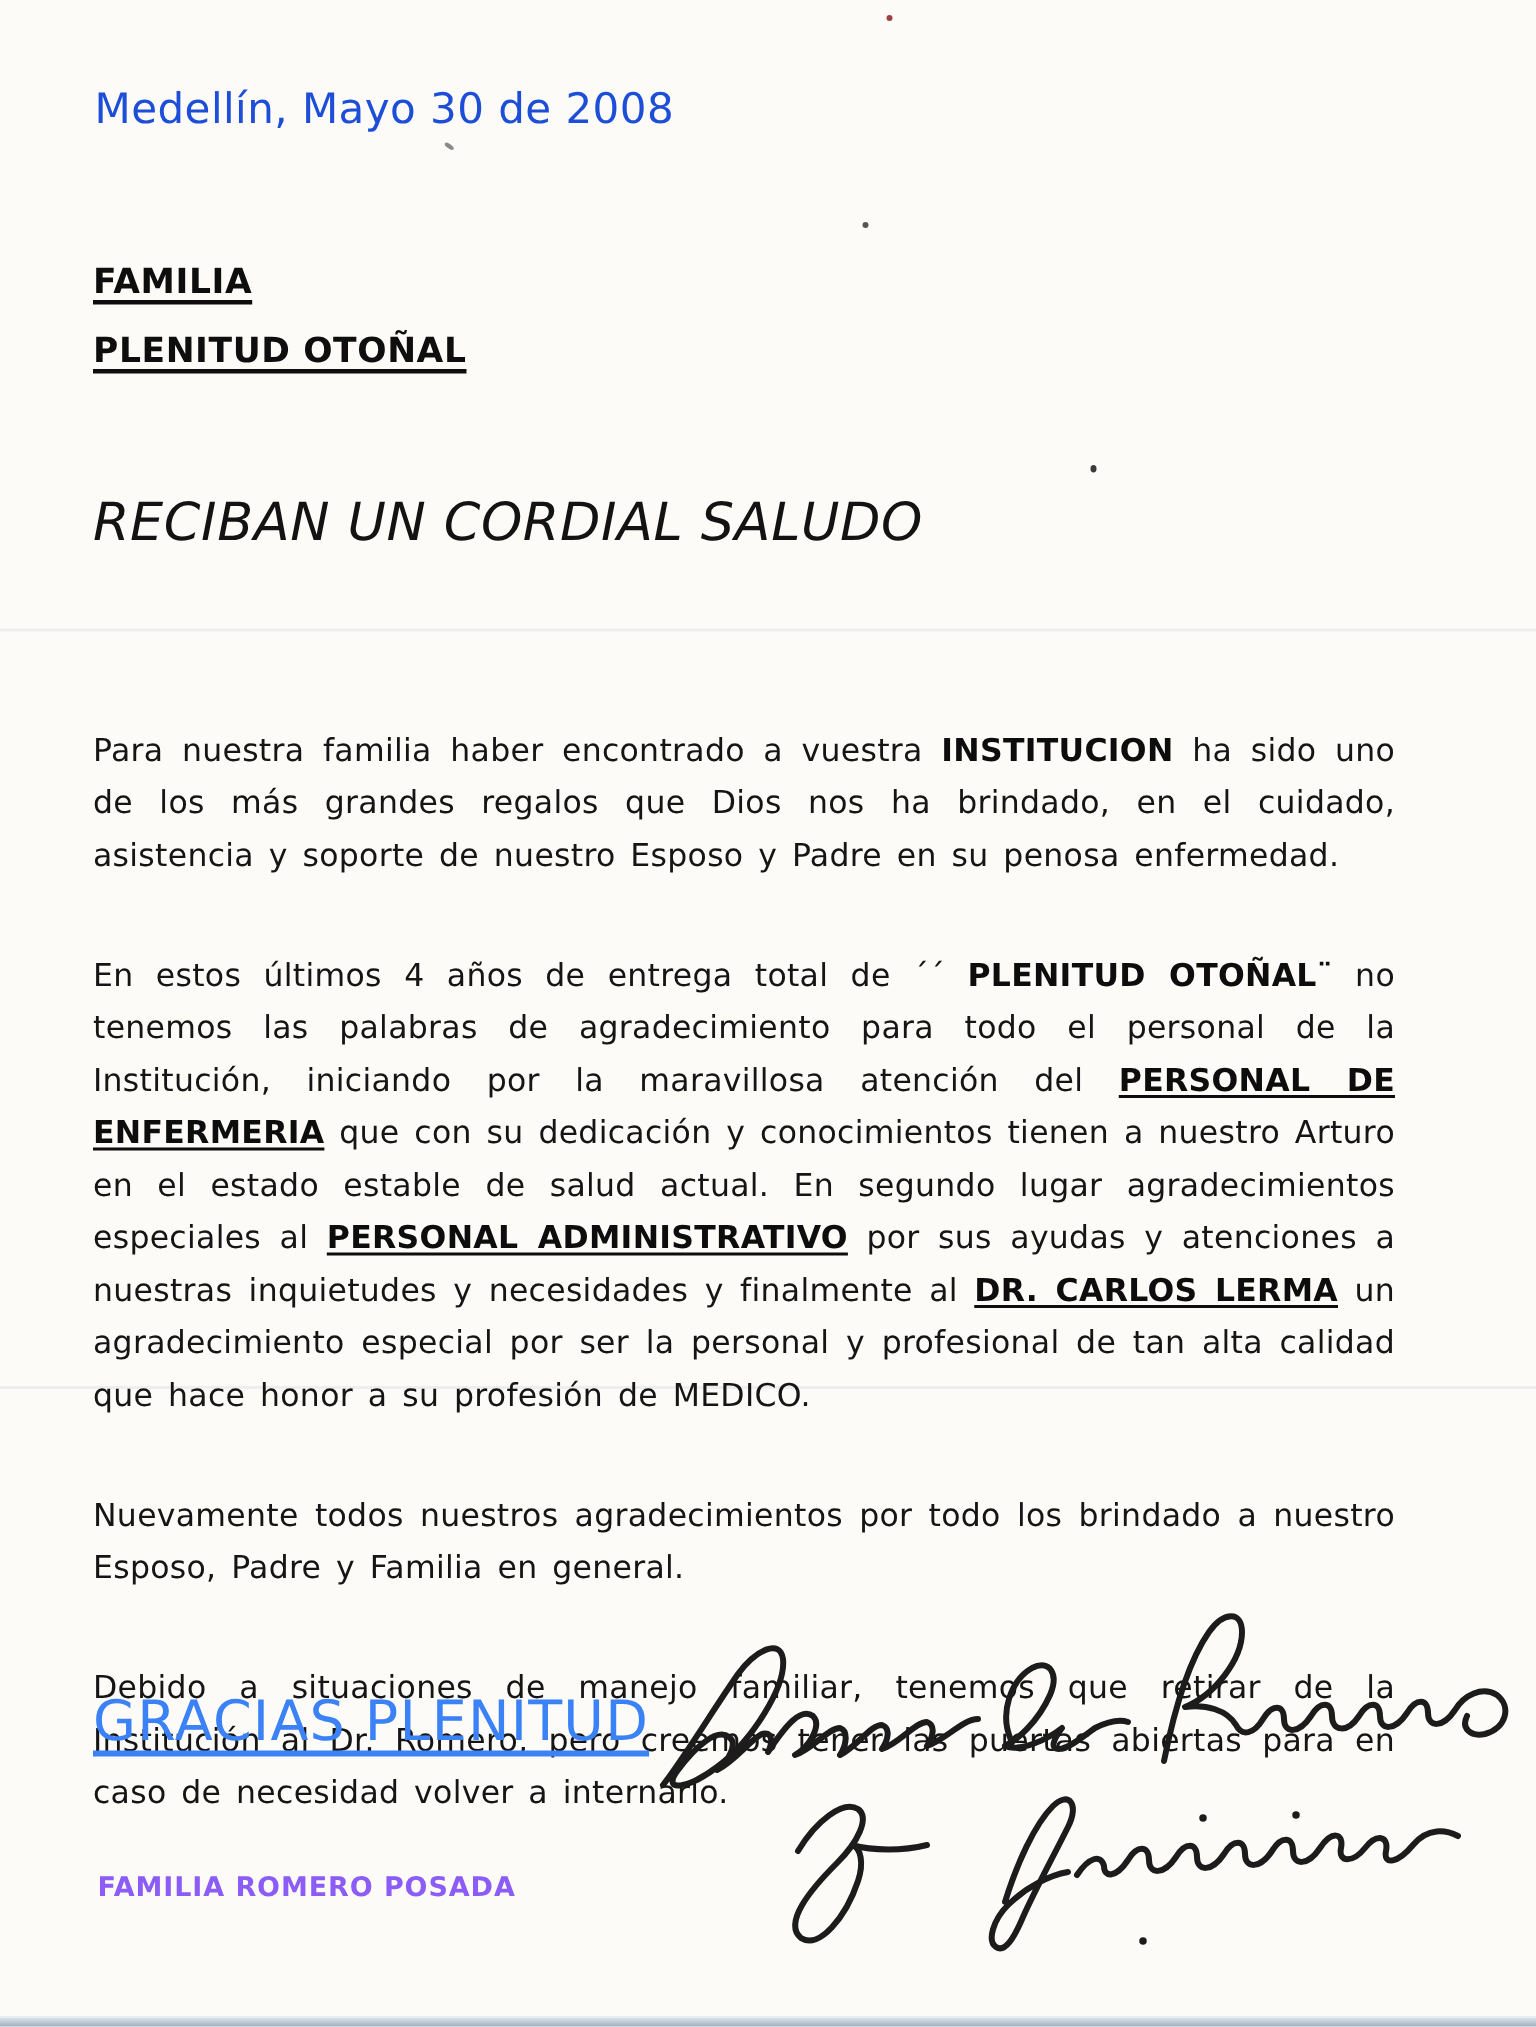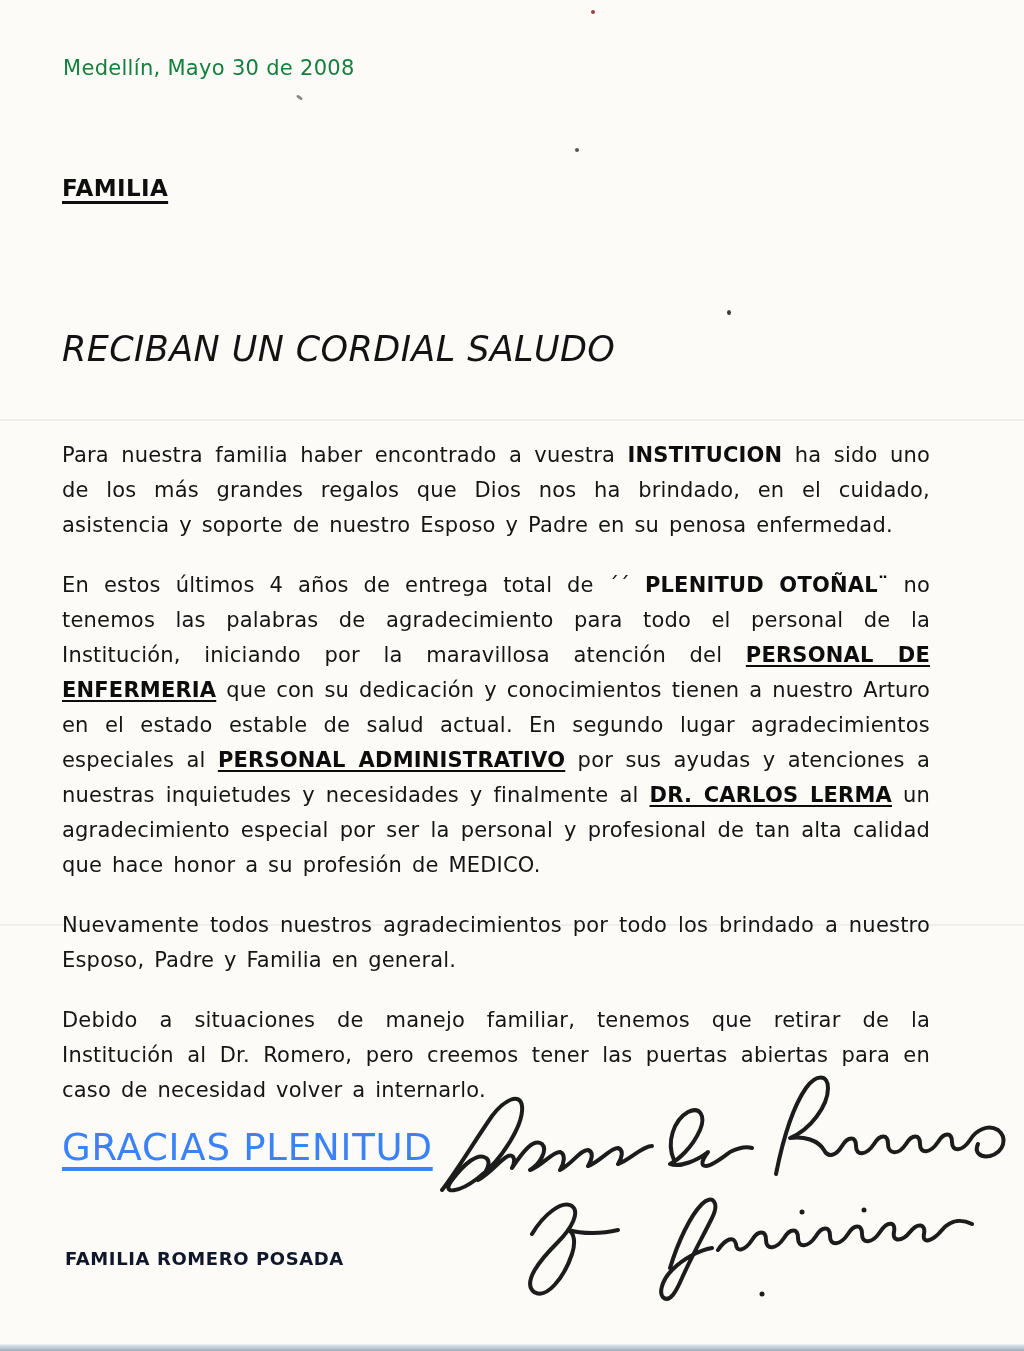--- a/index.html
+++ b/index.html
@@ -8,21 +8,21 @@
     font-family: "DejaVu Sans", "Liberation Sans", sans-serif;
     background: #fcfbf8;
     color: #161616;
     position: relative;
     overflow: hidden;
   }
   .page { position: absolute; inset: 0; }
 
   .date-line {
     position: absolute; left: 63px; top: 56px;
-    font-size: 21px; letter-spacing: 0.3px; color: #15803d;
+    font-size: 28px; letter-spacing: 0.3px; color: #1d4ed8;
   }
   .recipient-line {
     position: absolute; left: 62px;
     font-size: 23px; font-weight: 700; color: #0e0e0e;
     letter-spacing: 0.4px;
     text-decoration: underline;
     text-decoration-thickness: 2.5px;
     text-underline-offset: 5px;
   }
   .recipient-1 { top: 175px; }
@@ -32,33 +32,33 @@
     position: absolute; left: 62px; top: 329px;
     font-size: 35px; font-style: italic; letter-spacing: 0.4px; color: #131313;
   }
 
   .body-block {
     position: absolute; left: 62px; top: 438px; width: 868px;
   }
   .para {
     font-size: 21px; line-height: 35px;
     text-align: justify; word-spacing: 3px; letter-spacing: 0.2px;
-    margin-bottom: 25px; color: #151515;
+    margin-bottom: 25px; color: #151515; margin-top: 45px;
   }
   .para .b { font-weight: 700; color: #0d0d0d; }
   .para .u { text-decoration: underline; text-decoration-thickness: 2px; text-underline-offset: 3px; }
 
   .closing-line {
     position: absolute; left: 62px; top: 1126px;
     font-size: 37px; font-weight: 400; letter-spacing: 0.8px; color: #3b82f6;
     text-decoration: underline; text-decoration-thickness: 4px; text-underline-offset: 7px;
   }
   .signer-line {
     position: absolute; left: 65px; top: 1248px;
-    font-size: 18px; font-weight: 700; letter-spacing: 0.6px; color: #0f172a;
+    font-size: 18px; font-weight: 700; letter-spacing: 0.6px; color: #8b5cf6;
   }
 
   .signature-svg {
     position: absolute; left: 412px; top: 1062px;
     width: 605px; height: 240px;
   }
   .signature-svg path {
     fill: none; stroke: #1c1c1c; stroke-width: 4;
     stroke-linecap: round; stroke-linejoin: round;
   }
@@ -91,20 +91,21 @@
   <div class="fold-line fold-1"></div>
   <div class="fold-line fold-2"></div>
   <div class="speck speck-1"></div>
   <div class="speck speck-2"></div>
   <div class="speck speck-3"></div>
   <div class="speck speck-4"></div>
 
   <div class="date-line">Medellín, Mayo 30 de 2008</div>
 
   <div class="recipient-line recipient-1">FAMILIA</div>
+  <div class="recipient-line recipient-2">PLENITUD OTOÑAL</div>
 
   <div class="greeting-line">RECIBAN UN CORDIAL SALUDO</div>
 
   <div class="body-block" id="body-block">
       <p class="para"><span>Para nuestra familia haber encontrado a vuestra </span><span class="b">INSTITUCION</span><span> ha sido uno de los más grandes regalos que Dios  nos ha brindado, en el cuidado, asistencia y soporte de nuestro Esposo y Padre en su penosa enfermedad.</span></p>
       <p class="para"><span>En estos últimos 4 años de entrega total de ´´ </span><span class="b">PLENITUD OTOÑAL¨</span><span>  no tenemos las palabras de agradecimiento para todo el personal de la Institución,  iniciando por la maravillosa atención  del </span><span class="b u">PERSONAL DE ENFERMERIA</span><span> que con su dedicación y conocimientos tienen a nuestro Arturo en el estado estable de salud actual. En segundo lugar agradecimientos especiales al </span><span class="b u">PERSONAL ADMINISTRATIVO</span><span> por sus ayudas y atenciones a nuestras inquietudes y necesidades y finalmente al </span><span class="b u">DR. CARLOS LERMA</span><span> un agradecimiento especial por ser la personal y profesional de tan alta calidad que hace honor a su profesión de MEDICO.</span></p>
       <p class="para"><span>Nuevamente todos nuestros agradecimientos por todo los brindado a nuestro  Esposo, Padre y Familia en general.</span></p>
       <p class="para"><span>Debido a situaciones de manejo familiar, tenemos  que retirar de la Institución al Dr. Romero, pero creemos tener las puertas abiertas para en caso de necesidad volver a internarlo.</span></p>
     </div>
 

